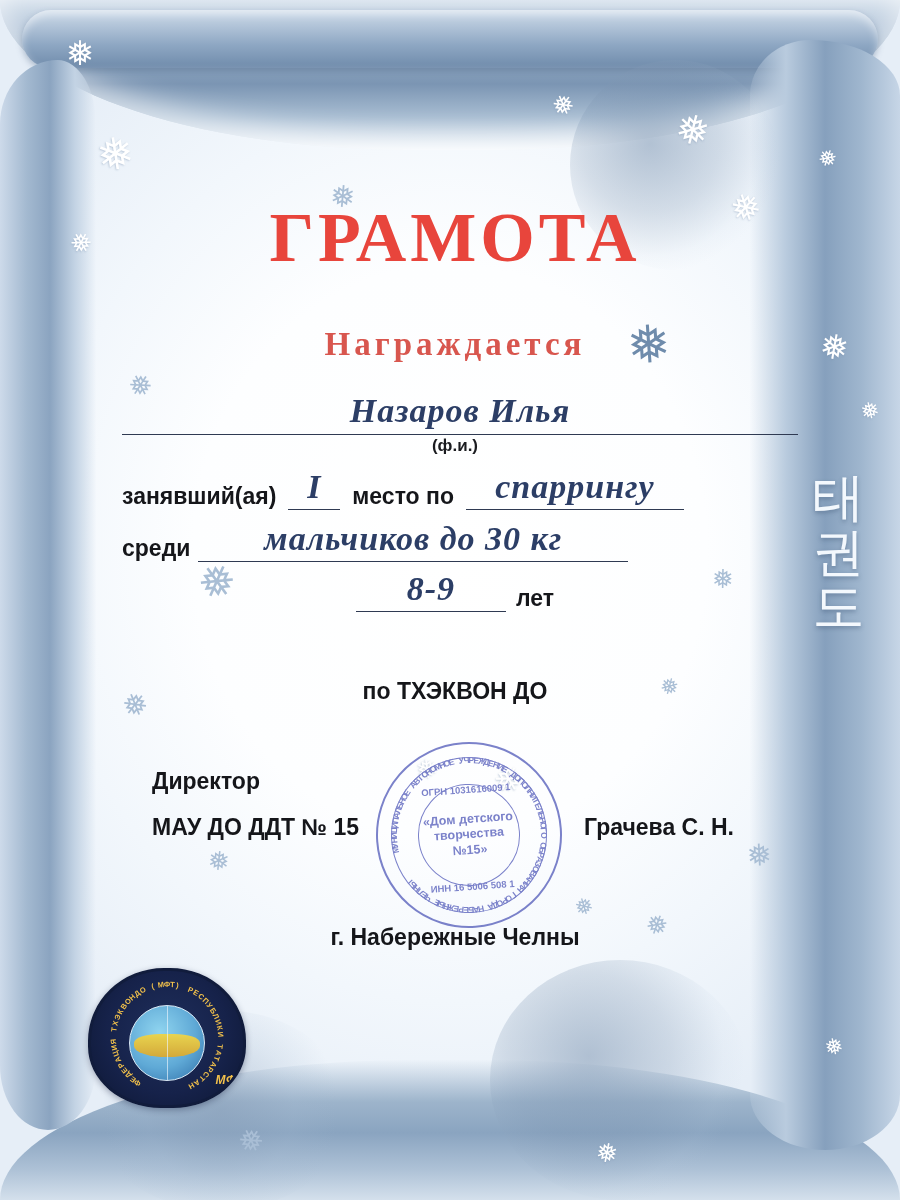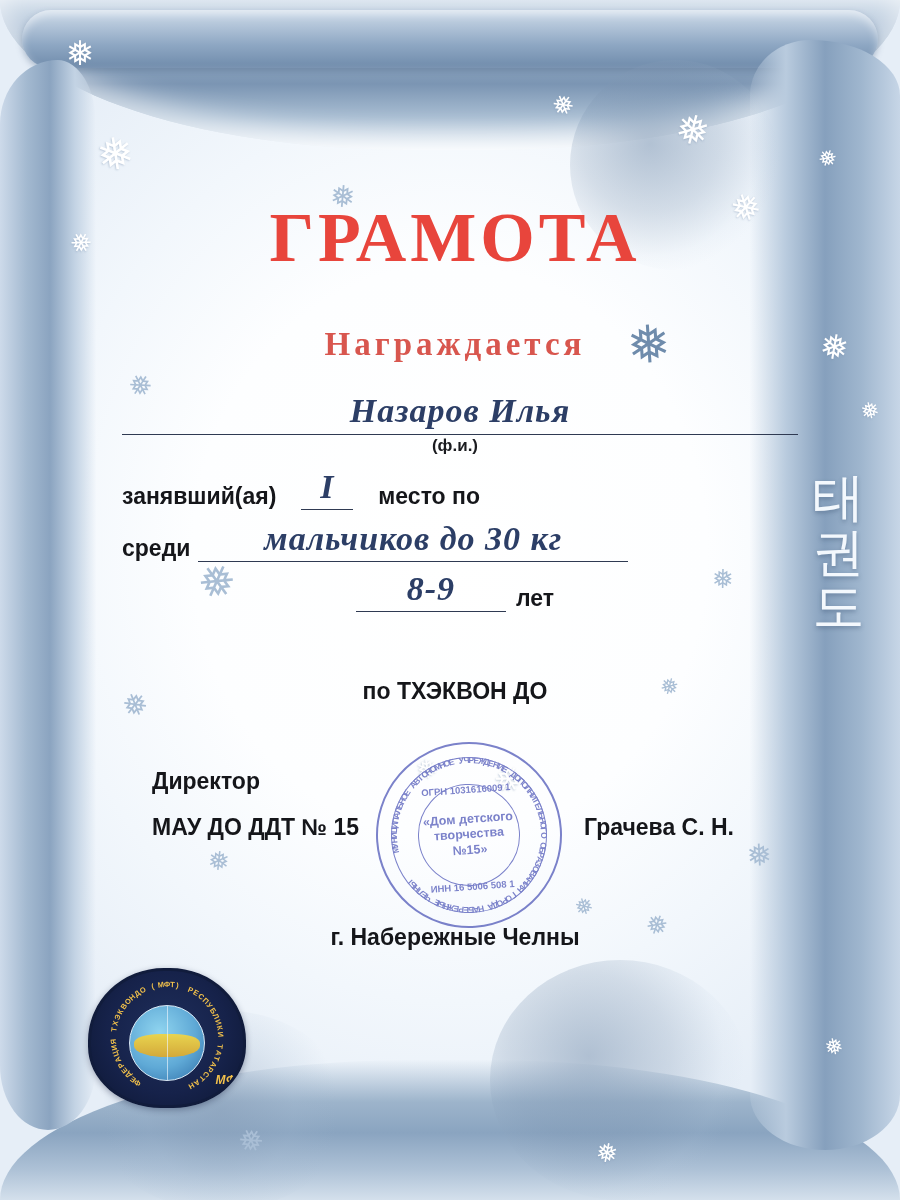--- a/index.html
+++ b/index.html
@@ -180,21 +180,21 @@
     font-family: "Liberation Sans", sans-serif;
     font-size: 17px;
     font-weight: bold;
     color: #1b1c20;
   }
 
   .row-place {
     top: 468px;
     left: 112px;
     width: 676px;
-    gap: 25px;
+    gap: 12px;
   }
   .row-place .rule-place { width: 52px; padding-bottom: 3px; }
   .row-place .rule-sport { width: 218px; padding-bottom: 3px; }
 
   .row-among {
     top: 520px;
     left: 112px;
     width: 676px;
     gap: 8px;
   }
@@ -456,20 +456,21 @@
 
     <div class="line-row row-name">
       <span class="rule hand">Назаров Илья</span>
     </div>
     <div class="fi-label">(ф.и.)</div>
 
     <div class="line-row row-place">
       <span>занявший(ая)</span>
       <span class="rule rule-place hand">I</span>
       <span>место по</span>
+      <span class="rule rule-sport hand">спаррингу</span>
     </div>
 
     <div class="line-row row-among">
       <span>среди</span>
       <span class="rule rule-among hand">мальчиков до 30 кг</span>
     </div>
 
     <div class="line-row row-age">
       <span class="rule rule-age hand">8-9</span>
       <span>лет</span>

